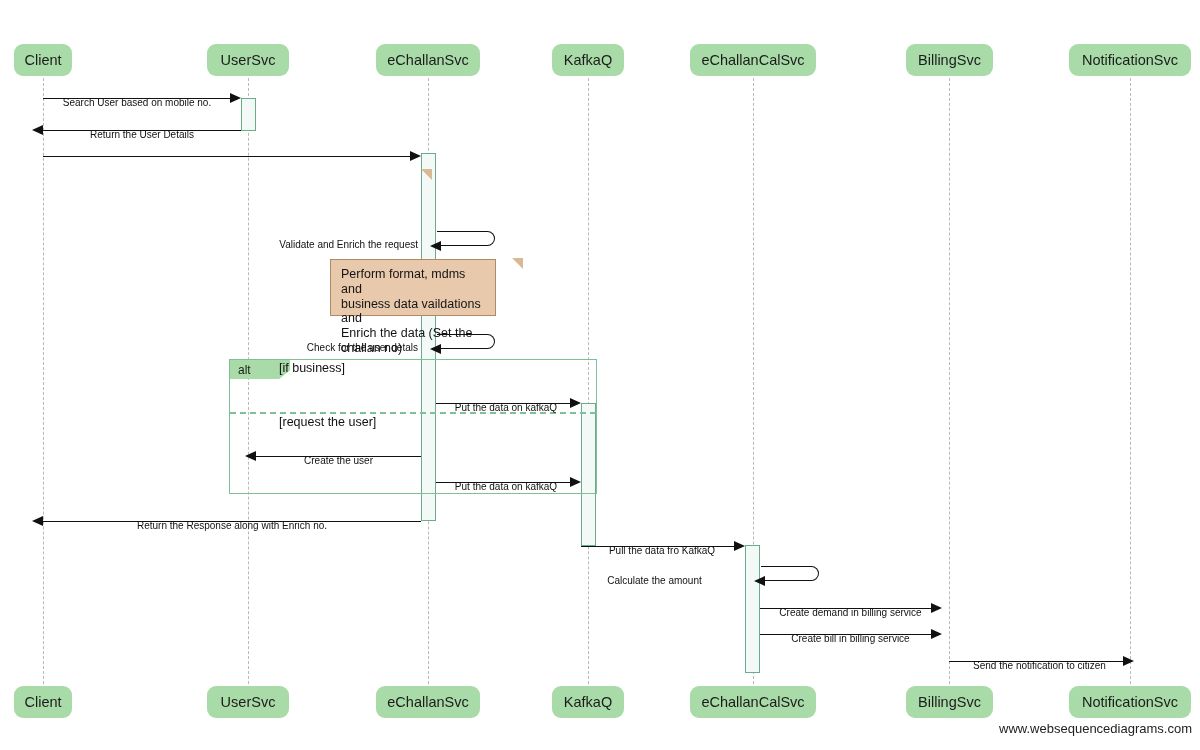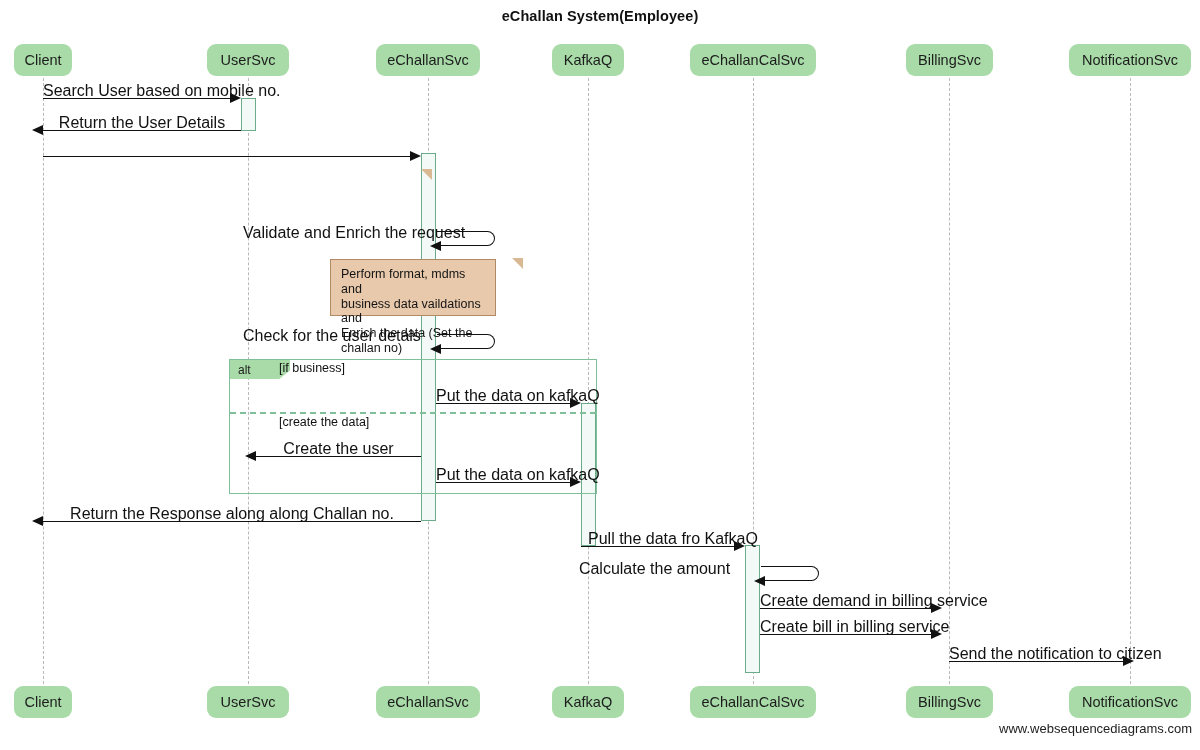--- a/index.html
+++ b/index.html
@@ -85,24 +85,25 @@
     border-bottom: 5.5px solid transparent;
   }
   .arrowhead.right {
     border-left: 11px solid #111111;
   }
   .arrowhead.left {
     border-right: 11px solid #111111;
   }
   .msg-label {
     position: absolute;
-    font-size: 16px;
+    font-size: 10px;
     color: #111111;
     white-space: nowrap;
     text-align: center;
+    margin-top: 15px;
   }
   
   .selfmsg {
     position: absolute;
     box-sizing: border-box;
     border: 1.6px solid #111111;
     border-left: none;
     border-top-right-radius: 11px;
     border-bottom-right-radius: 11px;
   }
@@ -156,21 +157,20 @@
     font-size: 12.5px;
     color: #111111;
     white-space: nowrap;
   }
 </style>
 </head>
 <body>
 
 <div id="canvas">
 
-  <div class="diagram-title">eChallan System(Employee)</div>
 
   <div class="lifeline" style="left:43px;"></div>
   <div class="lifeline" style="left:248px;"></div>
   <div class="lifeline" style="left:428px;"></div>
   <div class="lifeline" style="left:588px;"></div>
   <div class="lifeline" style="left:753px;"></div>
   <div class="lifeline" style="left:949px;"></div>
   <div class="lifeline" style="left:1130px;"></div>
 
   <div class="participant top" style="left:14px;  width:58px;">Client</div>
@@ -191,21 +191,21 @@
 
   <div class="activation" style="left:241px; top:98px;  height:33px;"></div>
   <div class="activation" style="left:421px; top:153px; height:368px;"></div>
   <div class="activation" style="left:581px; top:403px; height:143px;"></div>
   <div class="activation" style="left:745px; top:545px; height:128px;"></div>
 
   <div class="frag" style="left:229px; top:359px; width:368px; height:135px;"></div>
   <div class="frag-tab" style="left:230px; top:360px; width:60px;">alt</div>
   <div class="frag-guard" style="left:279px; top:361px;">[if business]</div>
   <div class="frag-divider" style="left:230px; top:412px; width:366px;"></div>
-  <div class="frag-guard" style="left:279px; top:415px;">[create the data]</div>
+  <div class="frag-guard" style="left:279px; top:415px;">[request the user]</div>
 
   <div class="msg" style="left:43px; top:98px; width:188px;"></div>
   <div class="arrowhead right" style="left:230px; top:92.5px;"></div>
   <div class="msg-label" style="left:43px; top:82px; width:188px;">Search User based on mobile no.</div>
 
   <div class="msg" style="left:43px; top:130px; width:198px;"></div>
   <div class="arrowhead left" style="left:32px; top:124.5px;"></div>
   <div class="msg-label" style="left:43px; top:114px; width:198px;">Return the User Details</div>
 
   <div class="msg" style="left:43px; top:156px; width:367px;"></div>
@@ -237,21 +237,21 @@
   <div class="msg" style="left:256px; top:456px; width:165px;"></div>
   <div class="arrowhead left" style="left:245px; top:450.5px;"></div>
   <div class="msg-label" style="left:256px; top:440px; width:165px;">Create the user</div>
 
   <div class="msg" style="left:436px; top:482px; width:134px;"></div>
   <div class="arrowhead right" style="left:570px; top:476.5px;"></div>
   <div class="msg-label" style="left:436px; top:466px; width:140px;">Put the data on kafkaQ</div>
 
   <div class="msg" style="left:43px; top:521px; width:378px;"></div>
   <div class="arrowhead left" style="left:32px; top:515.5px;"></div>
-  <div class="msg-label" style="left:43px; top:505px; width:378px;">Return the Response along along Challan no.</div>
+  <div class="msg-label" style="left:43px; top:505px; width:378px;">Return the Response along with Enrich no.</div>
 
   <div class="msg" style="left:581px; top:546px; width:153px;"></div>
   <div class="arrowhead right" style="left:734px; top:540.5px;"></div>
   <div class="msg-label" style="left:588px; top:530px; width:148px;">Pull the data fro KafkaQ</div>
 
   <div class="selfmsg" style="left:761px; top:566px; width:58px; height:15px;"></div>
   <div class="arrowhead left" style="left:754px; top:575.5px;"></div>
   <div class="msg-label" style="left:567px; top:560px; width:175px; text-align:center;">Calculate the amount</div>
 
   <div class="msg" style="left:760px; top:608px; width:171px;"></div>

